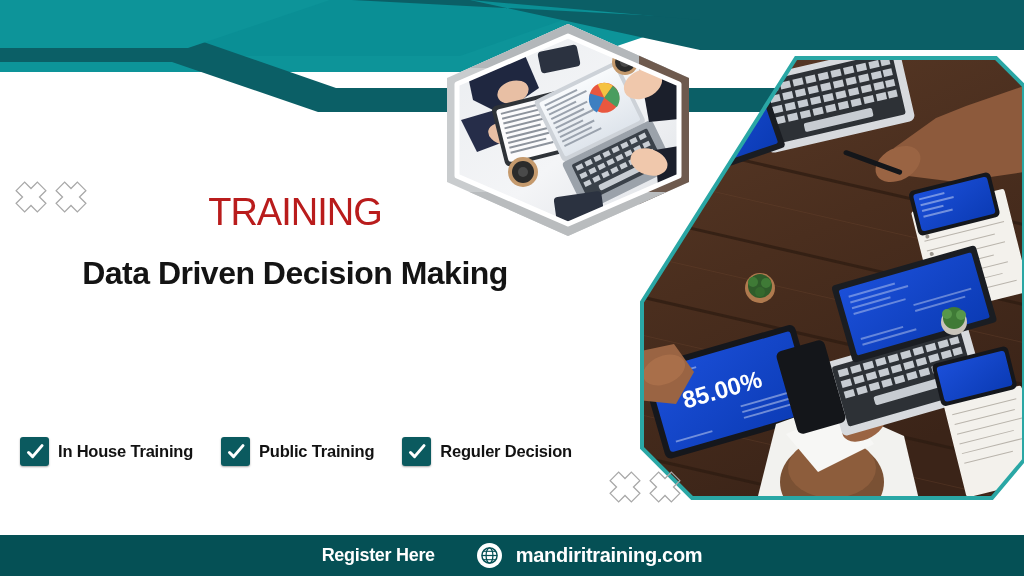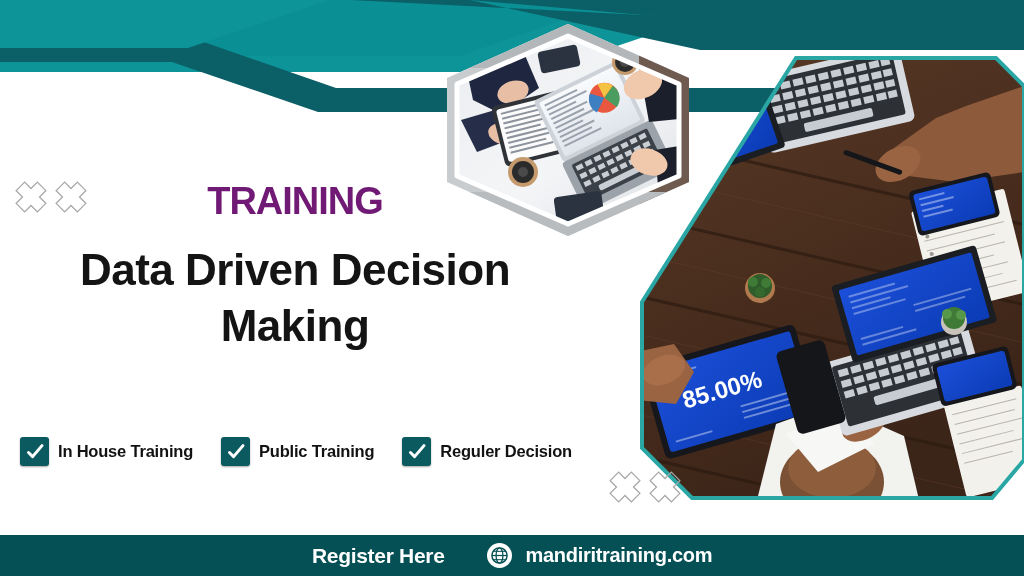--- a/index.html
+++ b/index.html
@@ -43,29 +43,29 @@
   .headline-block {
     position: absolute;
     left: 0;
     top: 182px;
     width: 590px;
     text-align: center;
   }
   .kicker {
     font-family: "Liberation Sans", sans-serif;
     font-size: 38px;
-    font-weight: bold;
+    font-weight: normal;
     letter-spacing: -1px;
-    color: #701a75;
+    color: #b91c1c;
     line-height: 1;
-    margin: 0;
+    margin: 11px;
   }
   .subhead {
     font-family: "Liberation Sans", sans-serif;
-    font-size: 44px;
+    font-size: 32px;
     font-weight: bold;
     color: #141414;
     line-height: 1.28;
     margin: 22px 0 0 0;
     padding: 0 76px;
     letter-spacing: -0.5px;
   }
 
   
   .badge-row {
@@ -109,21 +109,21 @@
     width: 1024px;
     height: 41px;
     background: #055055;
     display: flex;
     align-items: center;
     justify-content: center;
     gap: 42px;
   }
   .footer-cta {
     font-family: "Liberation Sans", sans-serif;
-    font-size: 21px;
+    font-size: 18px;
     font-weight: bold;
     color: #ffffff;
     letter-spacing: -0.3px;
   }
   .footer-web {
     display: flex;
     align-items: center;
     gap: 14px;
   }
   .globe-badge {

